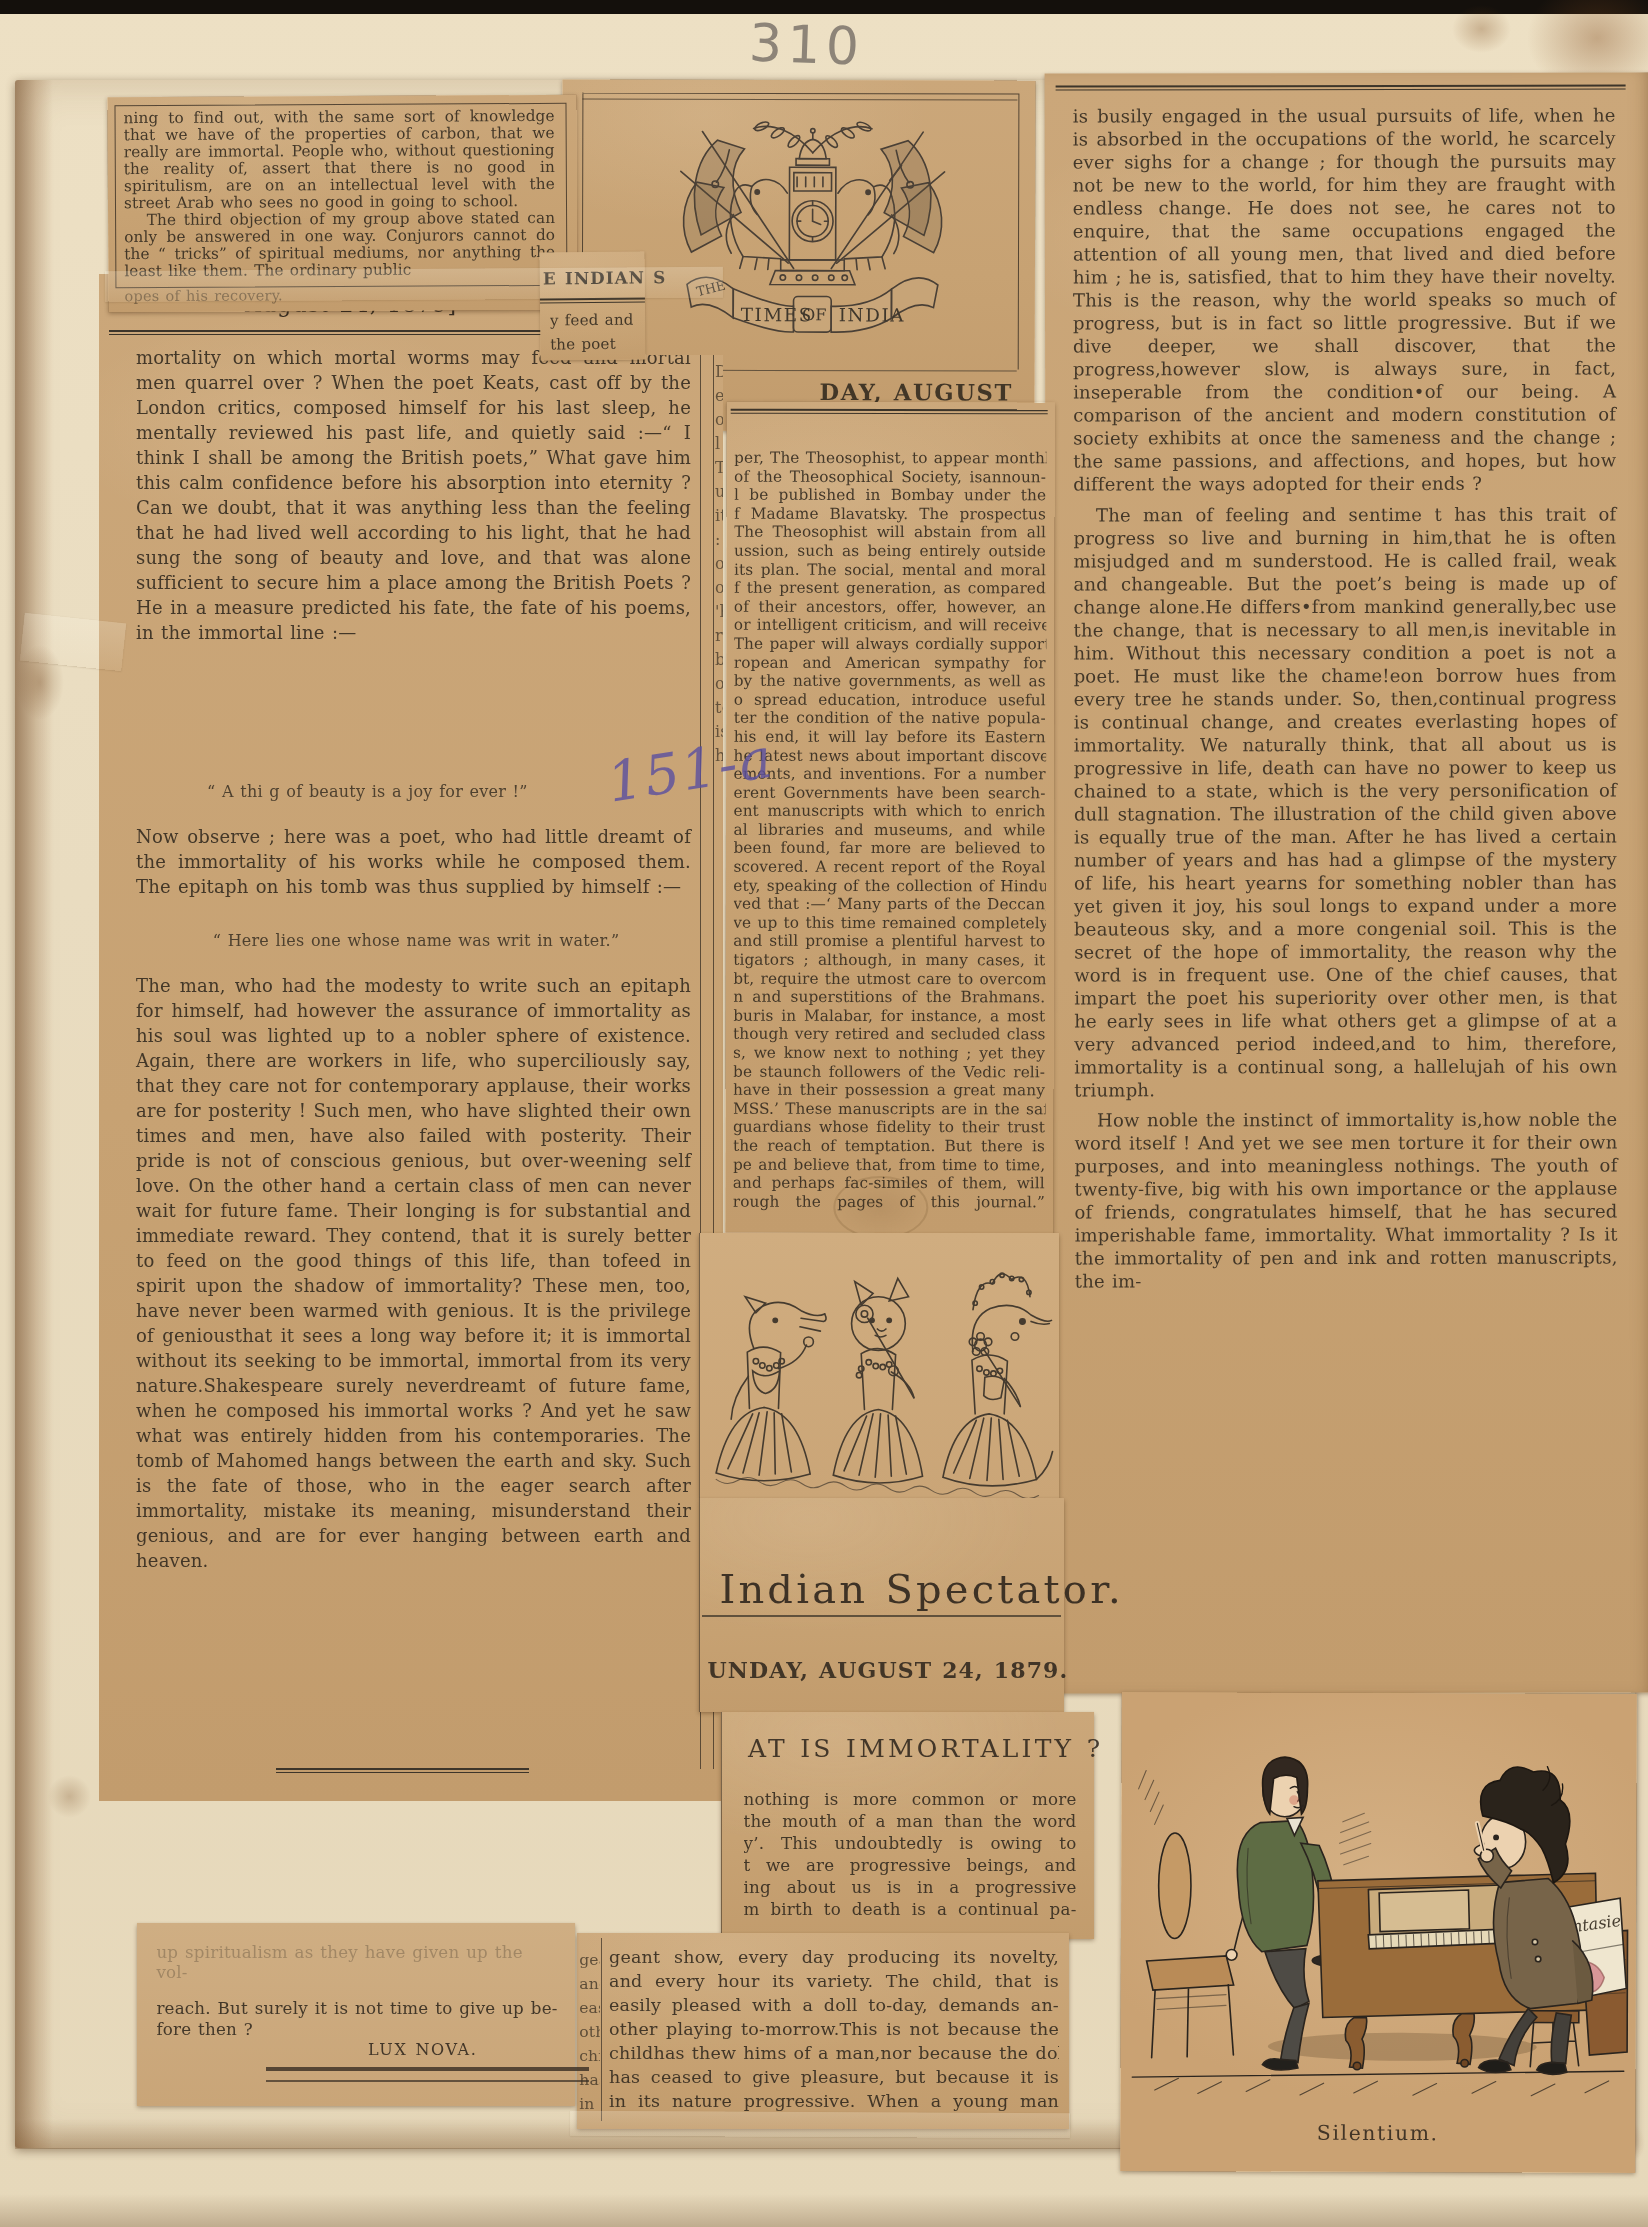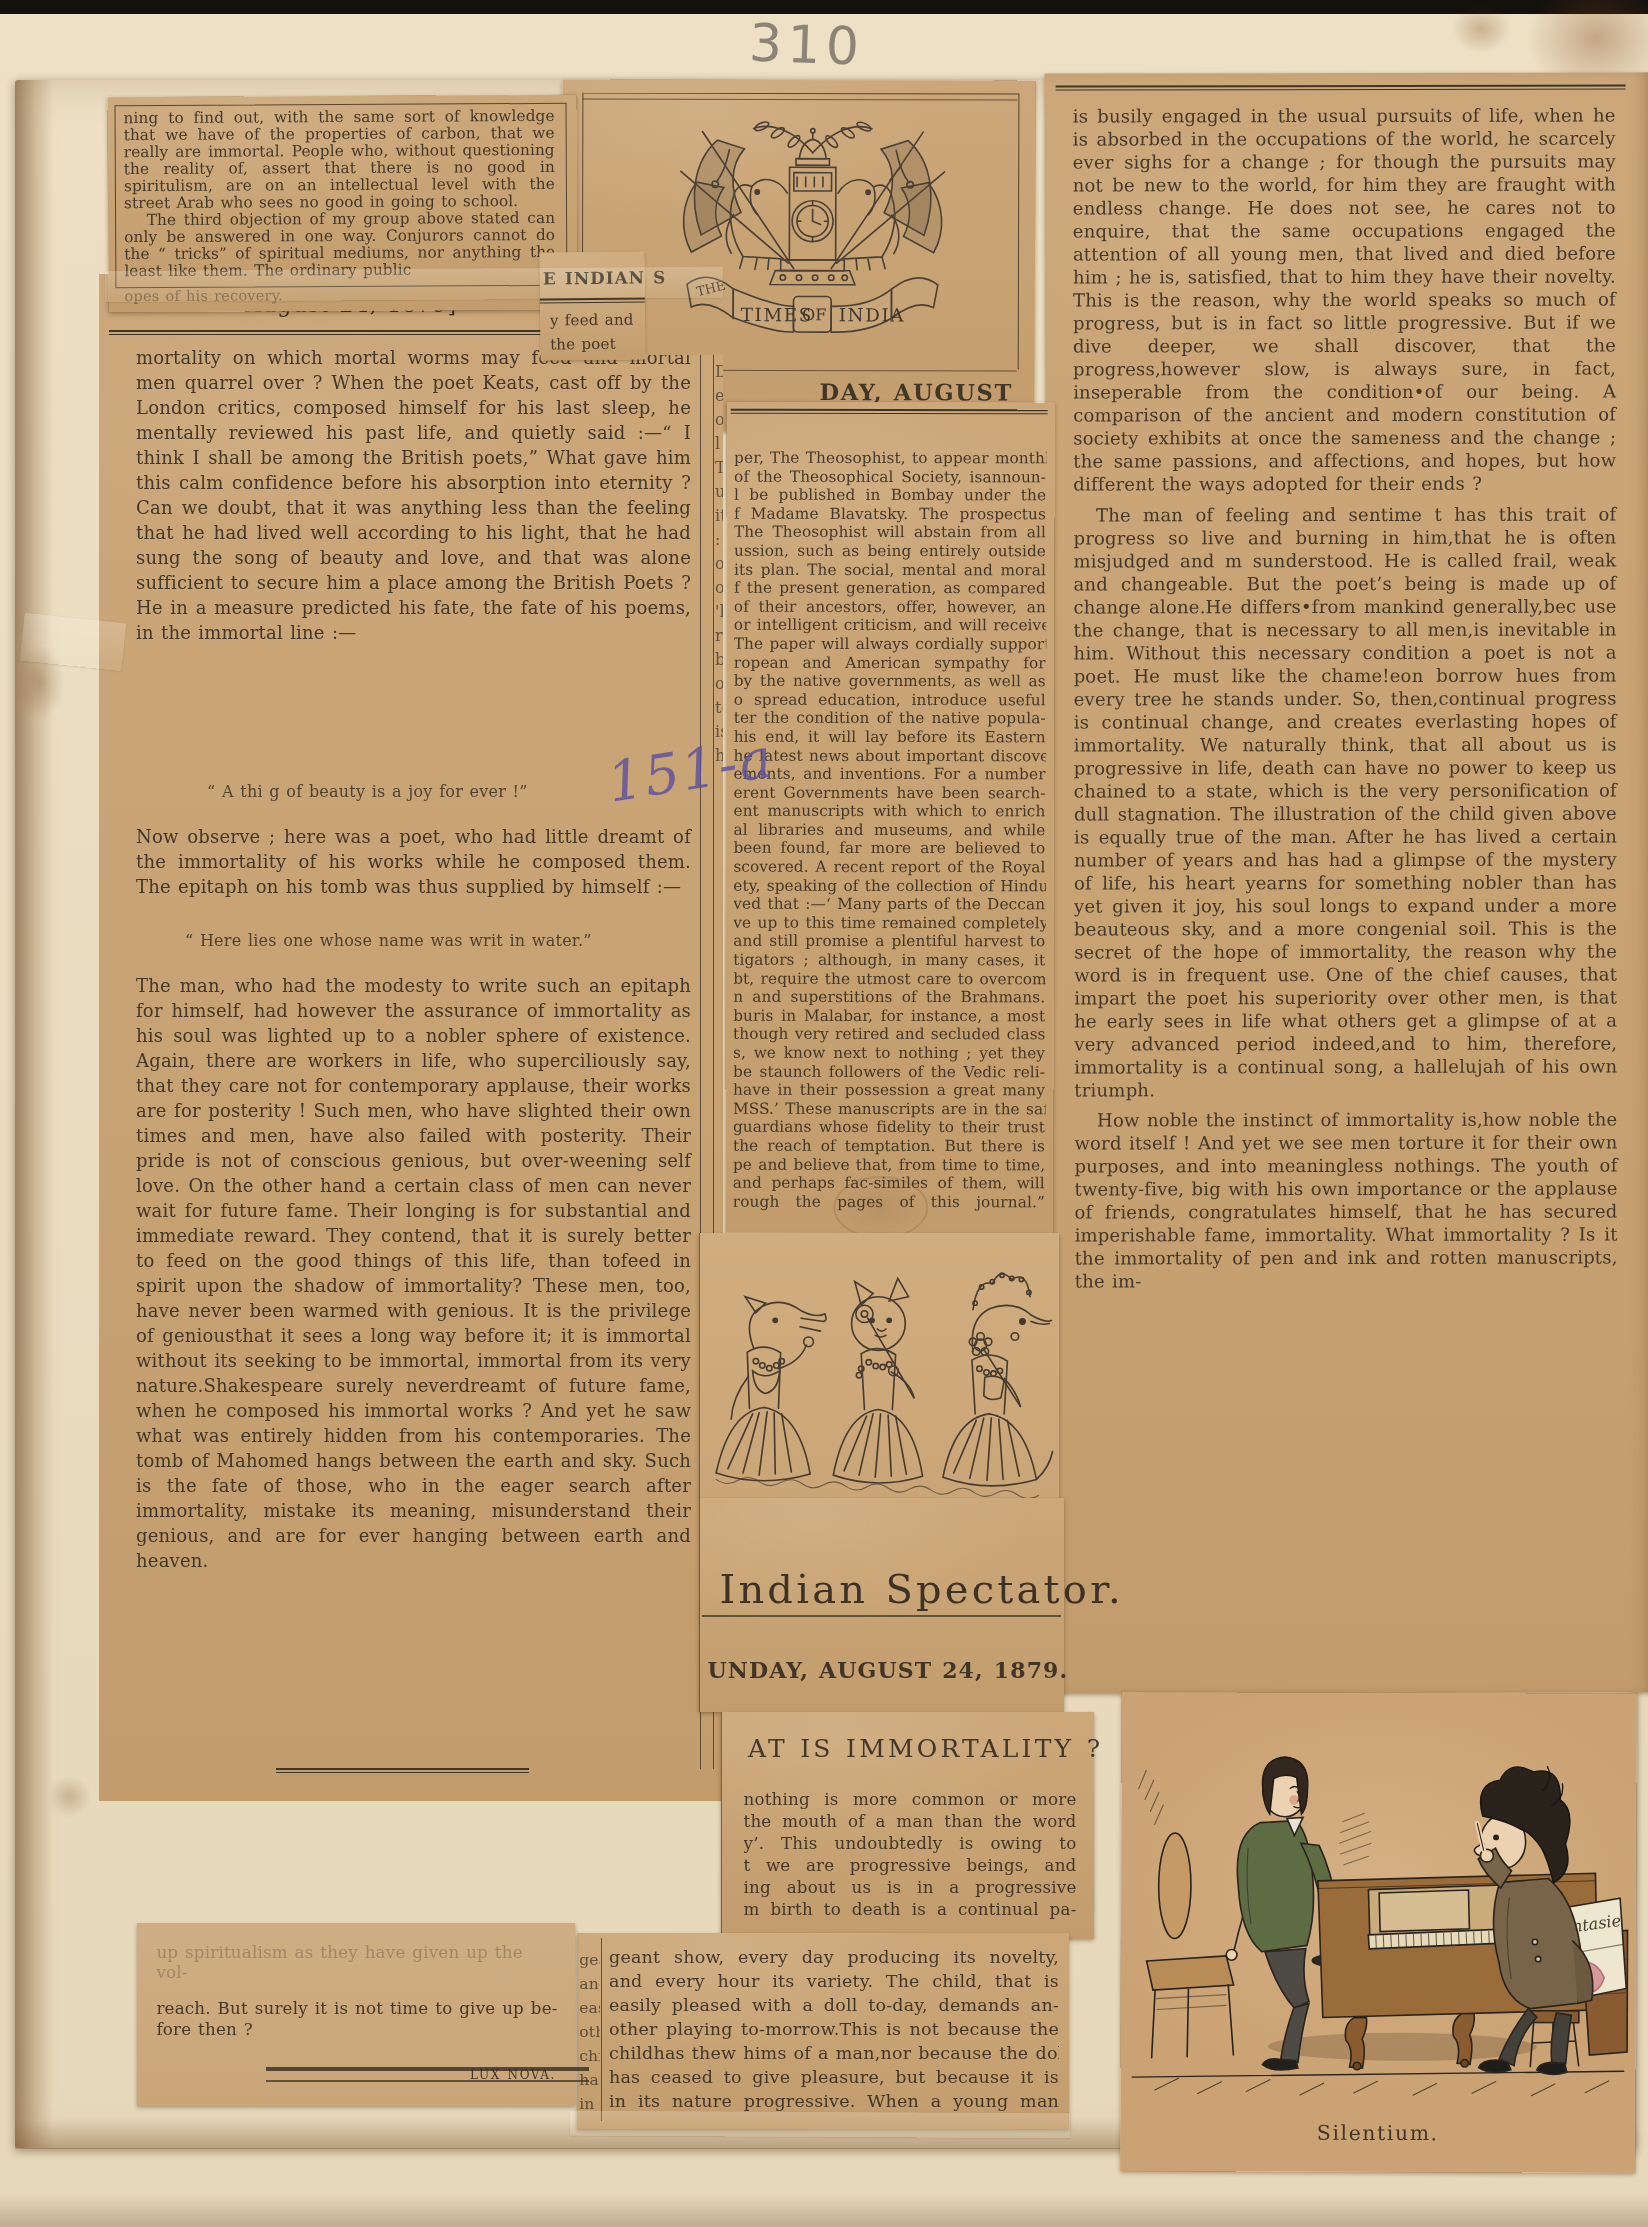--- a/index.html
+++ b/index.html
@@ -180,21 +180,21 @@
       <div class="fl">by</div>
       <div class="fl">o</div>
       <div class="fl">te</div>
       <div class="fl">is</div>
       <div class="fl">he</div>
     </div>
 
   <div class="abs np just" style="left:37px;top:71px;width:555px;font-size:18px;line-height:25px;">mortality on which mortal worms may feed and mortal men quarrel over ?   When the poet Keats, cast off by the London critics, composed himself for his last sleep, he mentally reviewed his past life, and quietly said :—“ I think I shall be among the British poets,”  What gave him this calm confidence before his absorption into eternity ?   Can we doubt, that it was anything less than the feeling that he had lived well according to his light, that he had sung the song of beauty and love, and that was alone sufficient to secure him a place among the British Poets ?  He in a measure predicted his fate, the fate of his poems, in the immortal line :—</div>
   <div class="abs np" style="left:108px;top:508px;width:430px;font-size:16px;color:rgba(48,40,30,.8);">“ A thi g of beauty is a joy for ever !”</div>
   <div class="abs np just" style="left:37px;top:550px;width:555px;font-size:18px;line-height:25px;">Now observe ;  here was a poet, who had little dreamt of the immortality of his works while he composed them.   The epitaph on his tomb was thus supplied by himself :—</div>
-  <div class="abs np" style="left:86px;top:657px;width:462px;font-size:16px;color:rgba(48,40,30,.8);">“ Here lies one whose name was writ in water.”</div>
+  <div class="abs np" style="left:86px;top:657px;width:462px;font-size:16px;color:rgba(48,40,30,.8);text-align:center;">“ Here lies one whose name was writ in water.”</div>
   <div class="abs np just" style="left:37px;top:699px;width:555px;font-size:18px;line-height:25px;">The man, who had the modesty to write such an epitaph for himself, had however the  assurance of immortality as his soul was lighted up to a nobler sphere of existence.   Again, there are workers in life, who superciliously say, that they care not for contemporary applause, their works are for posterity !   Such men, who have slighted their own times and men, have also failed with posterity.  Their pride is not of conscious genious, but over-weening self love. On the other hand a certain class of men can never wait for future fame.  Their longing is for substantial and immediate reward.  They contend, that it is surely better to feed on the good things of this life, than tofeed in spirit upon the shadow of immortality? These men, too, have never been warmed with genious.  It is the privilege of geniousthat it sees a long way before it; it is immortal without its seeking to be immortal, immortal from its very nature.Shakespeare surely neverdreamt of future fame, when he composed his immortal works ?   And yet he saw what was entirely hidden from his contemporaries. The tomb of Mahomed hangs between the earth and sky.   Such is the fate of those,  who in the eager search after immortality, mistake its meaning, misunderstand their genious, and are for ever hanging between earth and heaven.</div>
   <div class="abs drule" style="left:177px;top:1494px;width:253px;"></div>
 </div>
 
 <div class="clip" style="left:108px;top:96px;width:469px;height:215px;transform:rotate(-.3deg);">
   <div class="abs" style="left:6.5px;top:7.5px;width:450px;height:181px;border:1.6px solid rgba(55,45,35,.8);"></div>
   <div class="abs np just" style="left:16px;top:13px;width:431px;font-size:15.3px;line-height:17px;letter-spacing:0.1px;">
     <div>ning to find out, with the same sort of knowledge that we have of the properties of carbon, that we really are immortal.  People who, without questioning the reality of, assert that there is no good in spiritulism, are on an intellectual level with the street Arab who sees no good in going to school.</div>
     <div class="indent">The third objection of my group above stated can only be answered in one way.  Conjurors cannot do the “ tricks” of spiritual mediums, nor anything the least like them.  The ordinary public</div>
   </div>
@@ -374,21 +374,21 @@
       <div class="fl">childhas thew hims of a man,nor because the doll</div>
       <div class="fl">has ceased to give pleasure,  but  because  it  is</div>
       <div class="fl">in its nature progressive.   When  a  young  man</div>
     </div>
 </div>
 
 <div class="clip" style="left:137px;top:1923px;width:438px;height:183px;background:linear-gradient(180deg,#cfae83,#c9a578);">
   <div class="abs np" style="left:19.4px;top:19.4px;width:403px;font-size:16.7px;opacity:.32;">up spiritualism as they  have given  up  the  vol-</div>
   <div class="abs np" style="left:19.4px;top:75px;width:403px;font-size:16.7px;">reach.   But surely it is not time to give  up  be-</div>
   <div class="abs np" style="left:19.4px;top:96px;width:215px;font-size:16.7px;">fore then ?</div>
-  <div class="abs np" style="left:231px;top:117px;width:188px;font-size:12px;letter-spacing:1.6px;text-align:right;color:rgba(42,34,26,.85);margin-top:28px;">LUX NOVA.</div>
+  <div class="abs np" style="left:231px;top:117px;width:188px;font-size:16px;letter-spacing:1.6px;text-align:left;color:rgba(42,34,26,.85);">LUX NOVA.</div>
   <div class="abs" style="left:129px;top:144px;width:323px;height:3.8px;background:rgba(55,45,35,.8);"></div>
   <div class="abs" style="left:129px;top:157px;width:323px;height:1.6px;background:rgba(55,45,35,.7);"></div>
 </div>
 
 <div class="clip" style="left:1121px;top:1693px;width:515px;height:479px;transform:rotate(.2deg);
             background:radial-gradient(376px 269px at 50% 40%,#d4b084,#caa273 80%);">
   <svg style="position:absolute;left:2.2px;top:16px;" width="511" height="398" viewBox="0 0 950 740" fill="none" stroke="#2a241e" stroke-width="3" stroke-linecap="round">
 
     <g opacity=".6" stroke-width="2">
       <path d="M28 150 l14 -34 M40 170 l16 -36 M50 192 l16 -36 M58 216 l16 -36"></path>

